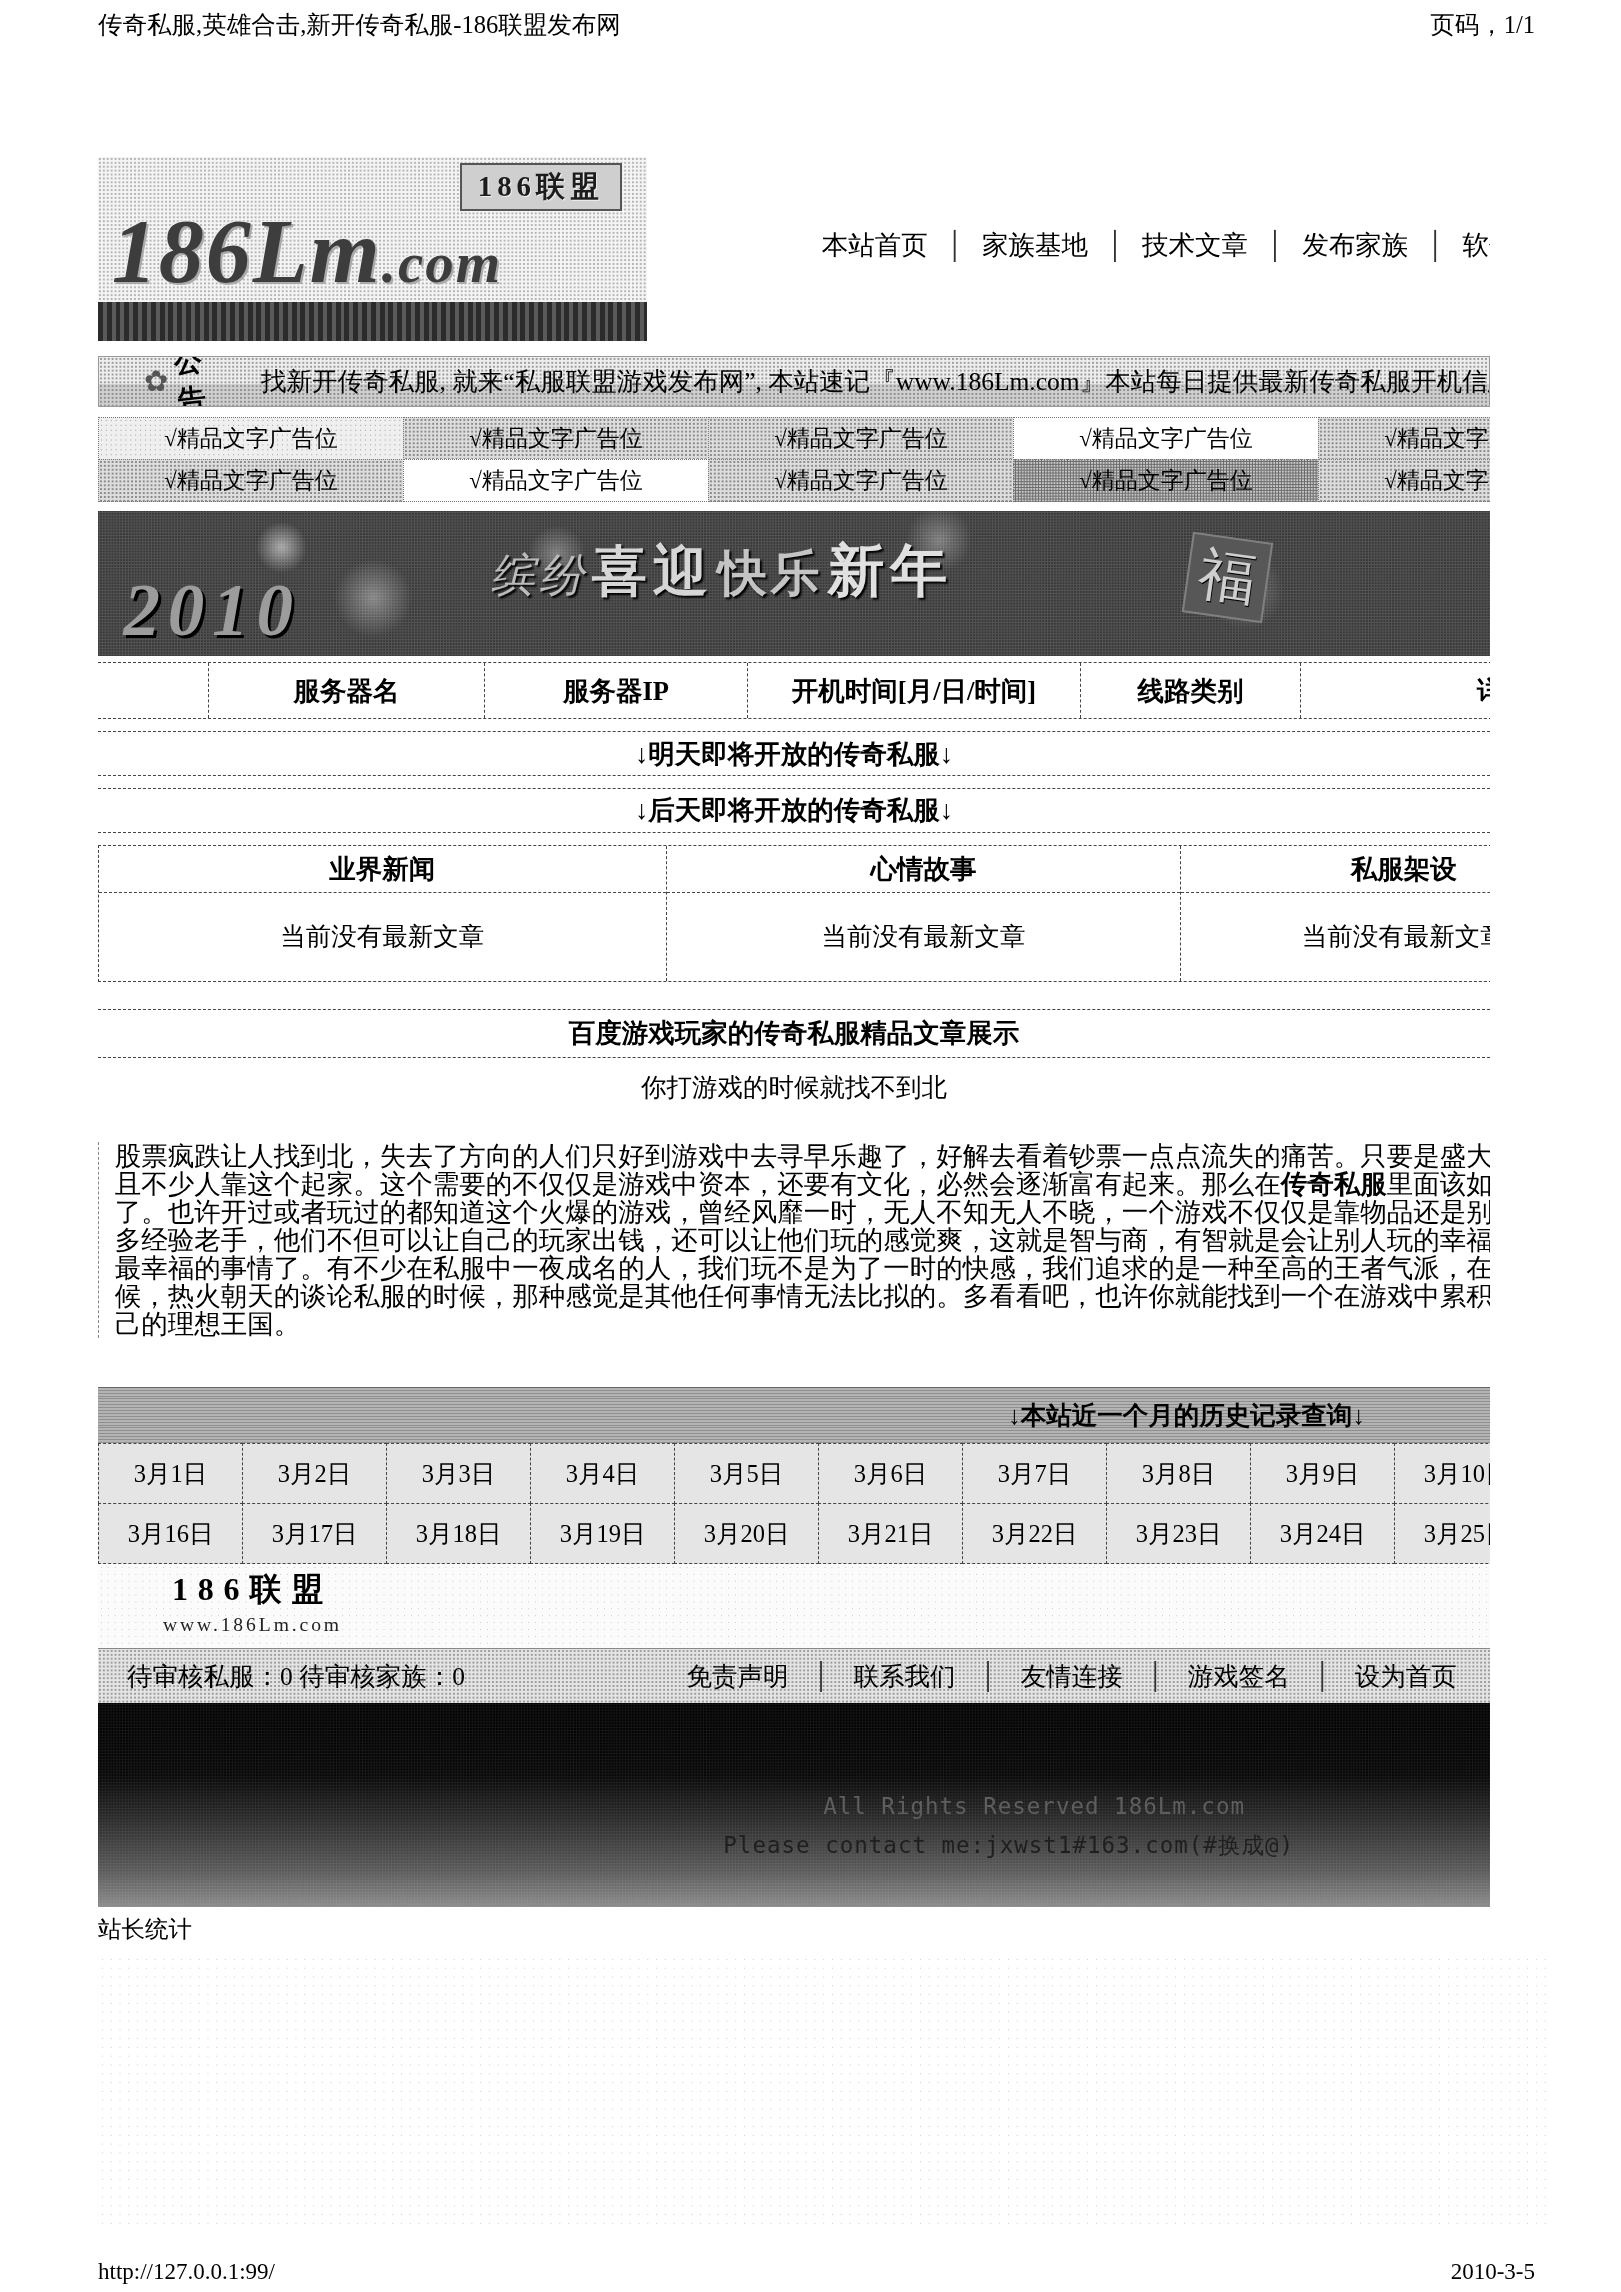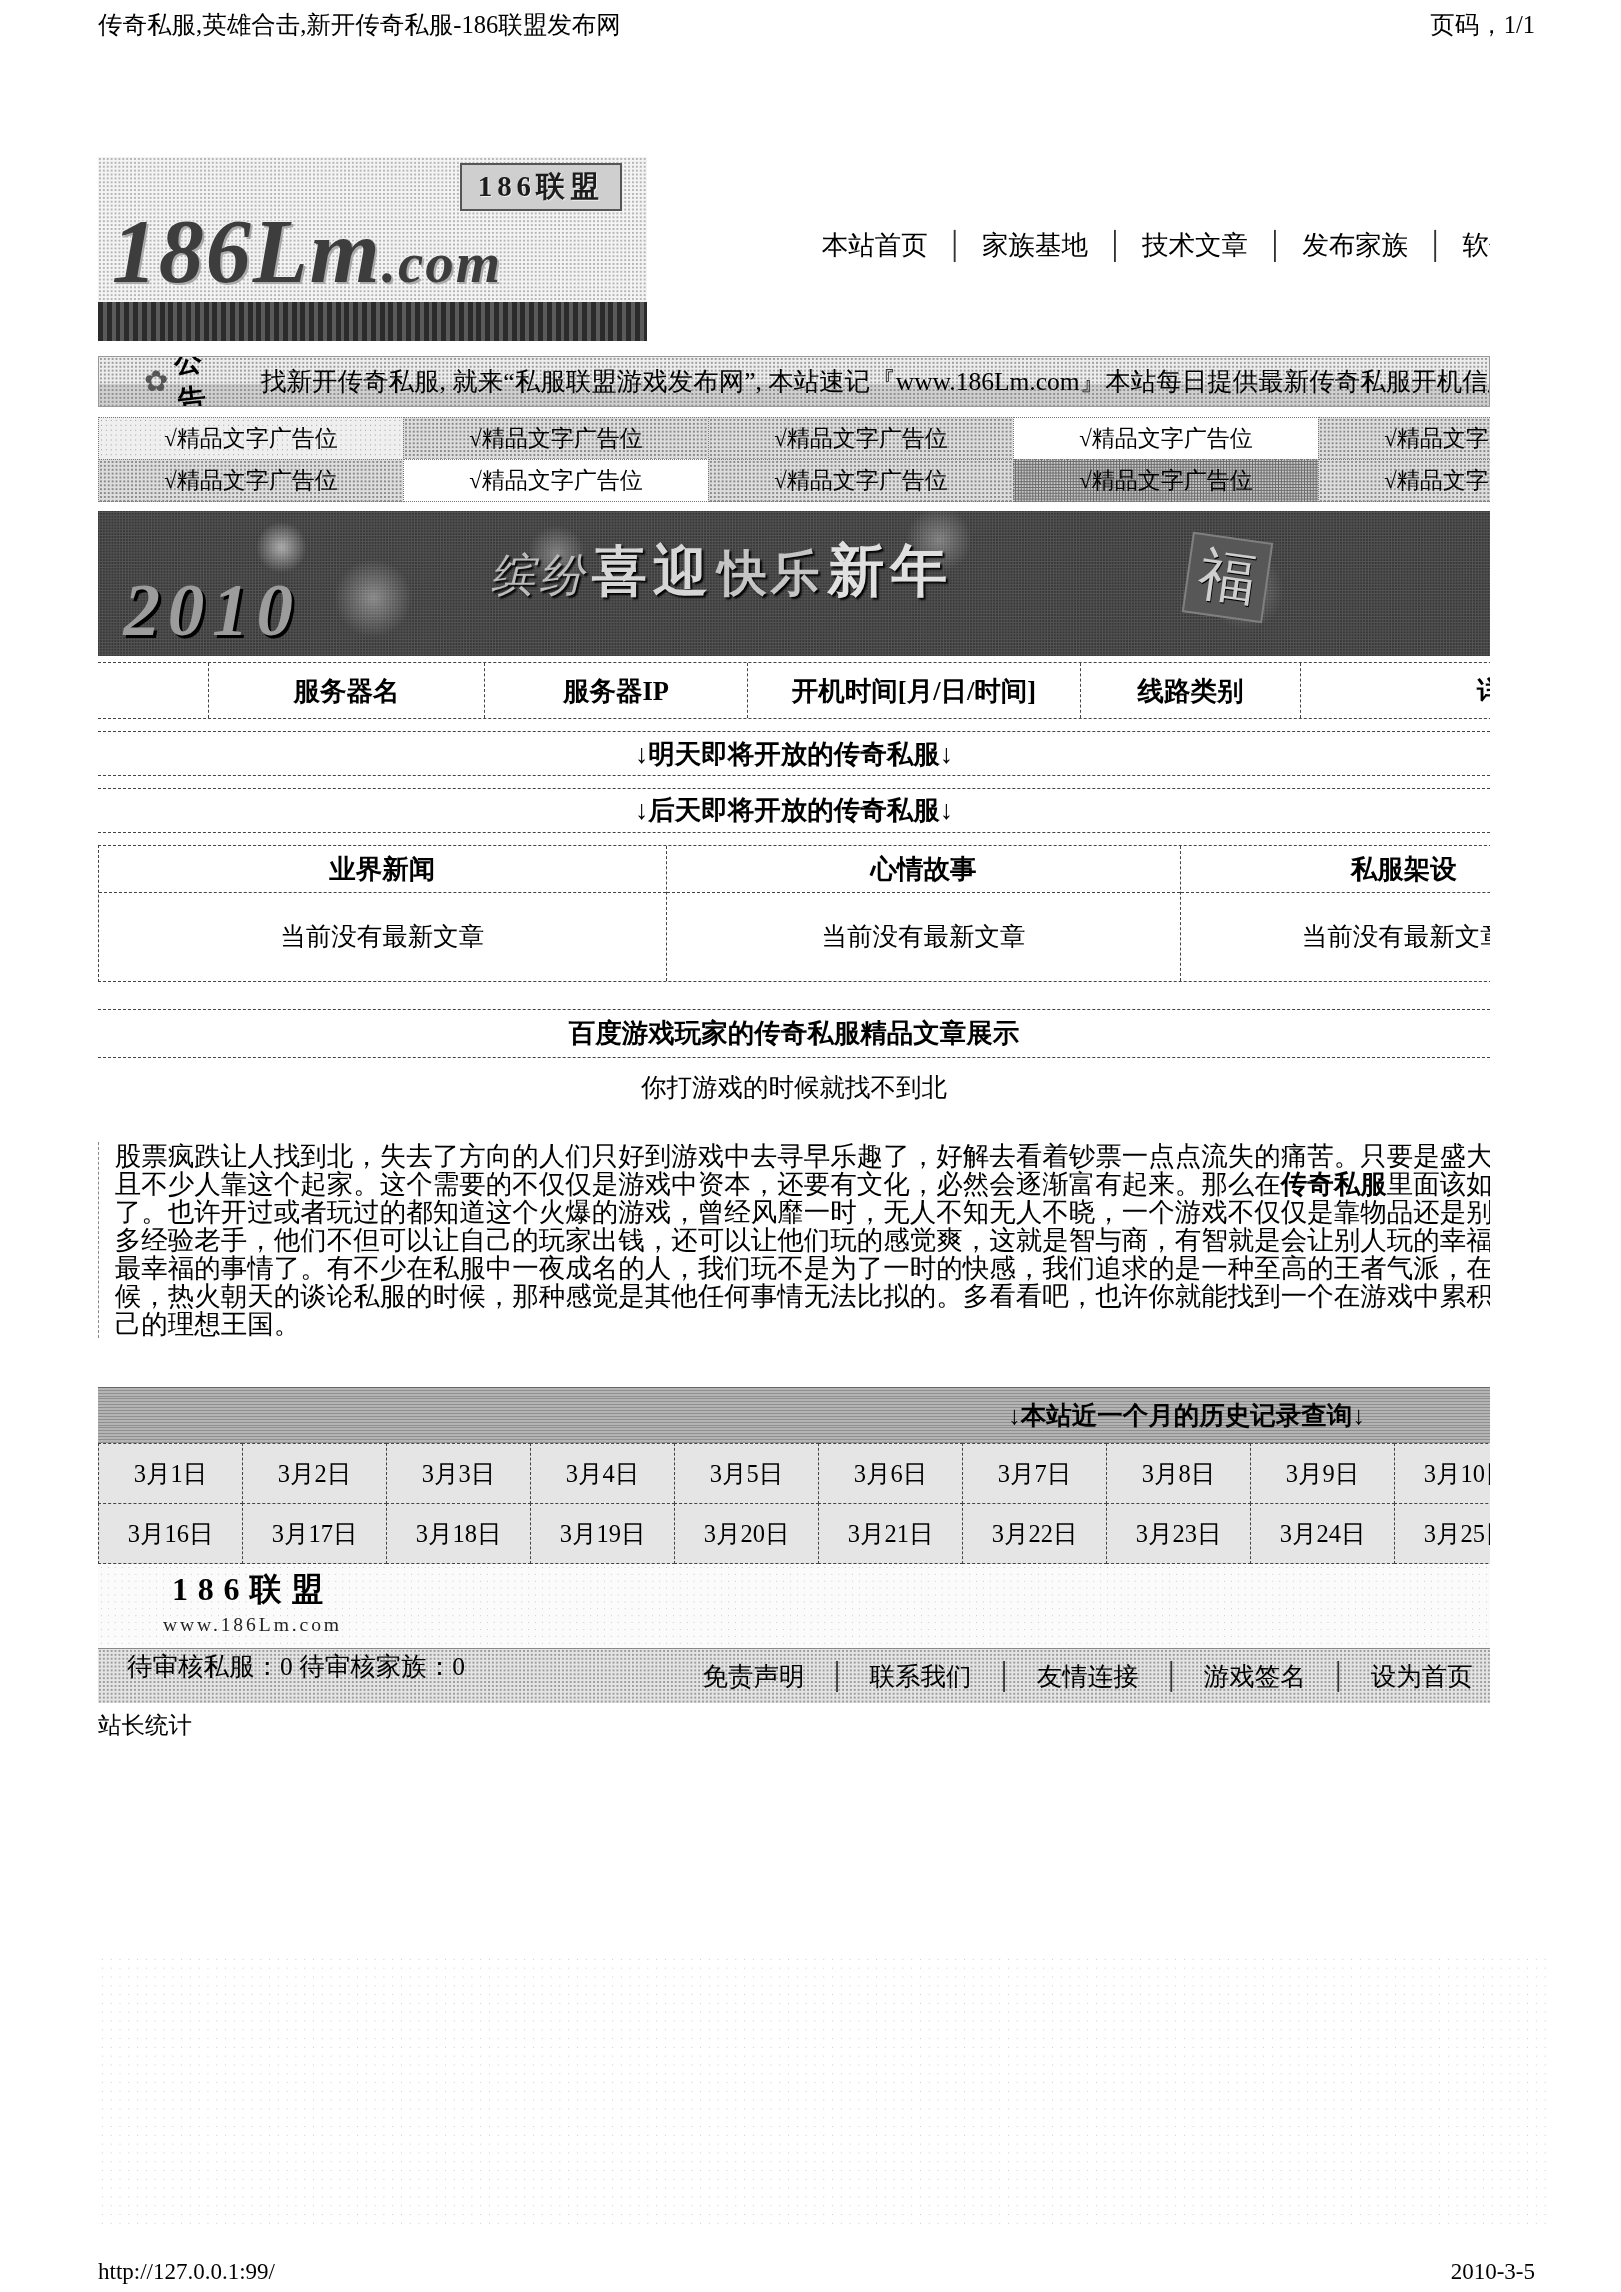--- a/index.html
+++ b/index.html
@@ -140,24 +140,24 @@
     padding-right:176px; font-size:25.5px; font-weight:bold; }
 
   
   .friend-area { height:84px; position:relative; background-color:#fbfbfb;
     background-image: radial-gradient(#c9c9c9 0.8px, transparent 0.8px); background-size:6.9px 6.9px; }
   .friend-logo { position:absolute; left:65px; top:3.9px; text-align:center; }
   .friend-title { font-size:32px; font-weight:bold; letter-spacing:9.8px; }
   .friend-url { font-size:19.6px; letter-spacing:2.9px; color:#222; margin-top:2px; }
 
   
-  .bottom-bar { height:55px; display:flex; font-size:25.5px;
+  .bottom-bar { height:55px; display:flex; align-items:center; font-size:25.5px;
     background-color:#e4e4e4;
     background-image: radial-gradient(#9c9c9c 0.9px, transparent 0.9px); background-size:3.9px 3.9px;
-    border-top:1px solid #888;gap:16px; }
+    border-top:1px solid #888; }
   .pending { margin-left:29px; white-space:nowrap; }
   .foot-links { margin-left:206px; display:flex; align-items:center; white-space:nowrap; }
   .foot-link { padding:0 15.7px; cursor:pointer; }
   .foot-sep { padding:0 7.8px; color:#333; }
 
   
   .black-footer { height:204px; position:relative; overflow:hidden;
     background: linear-gradient(180deg,#000 0%,#050505 35%,#2a2a2a 58%,#585858 82%,#8a8a8a 100%); }
   .black-footer::before { content:""; position:absolute; inset:0;
     background-image: radial-gradient(rgba(255,255,255,.08) 1px, transparent 1px); background-size:2.9px 2.9px; }
@@ -322,20 +322,24 @@
         <span class="foot-link">联系我们</span>
         <span class="foot-sep">│</span>
         <span class="foot-link">友情连接</span>
         <span class="foot-sep">│</span>
         <span class="foot-link">游戏签名</span>
         <span class="foot-sep">│</span>
         <span class="foot-link">设为首页</span>
       </span>
     </div>
 
+    <div class="black-footer">
+      <div class="bf-line1">All Rights Reserved 186Lm.com</div>
+      <div class="bf-line2">Please contact me:jxwst1#163.com(#换成@)</div>
+    </div>
 
     <div class="stats">站长统计</div>
 
   </div>
 
   <div class="dots-strip"></div>
 
   <div class="print-footer">
     <span>http://127.0.0.1:99/</span>
     <span>2010-3-5</span>

